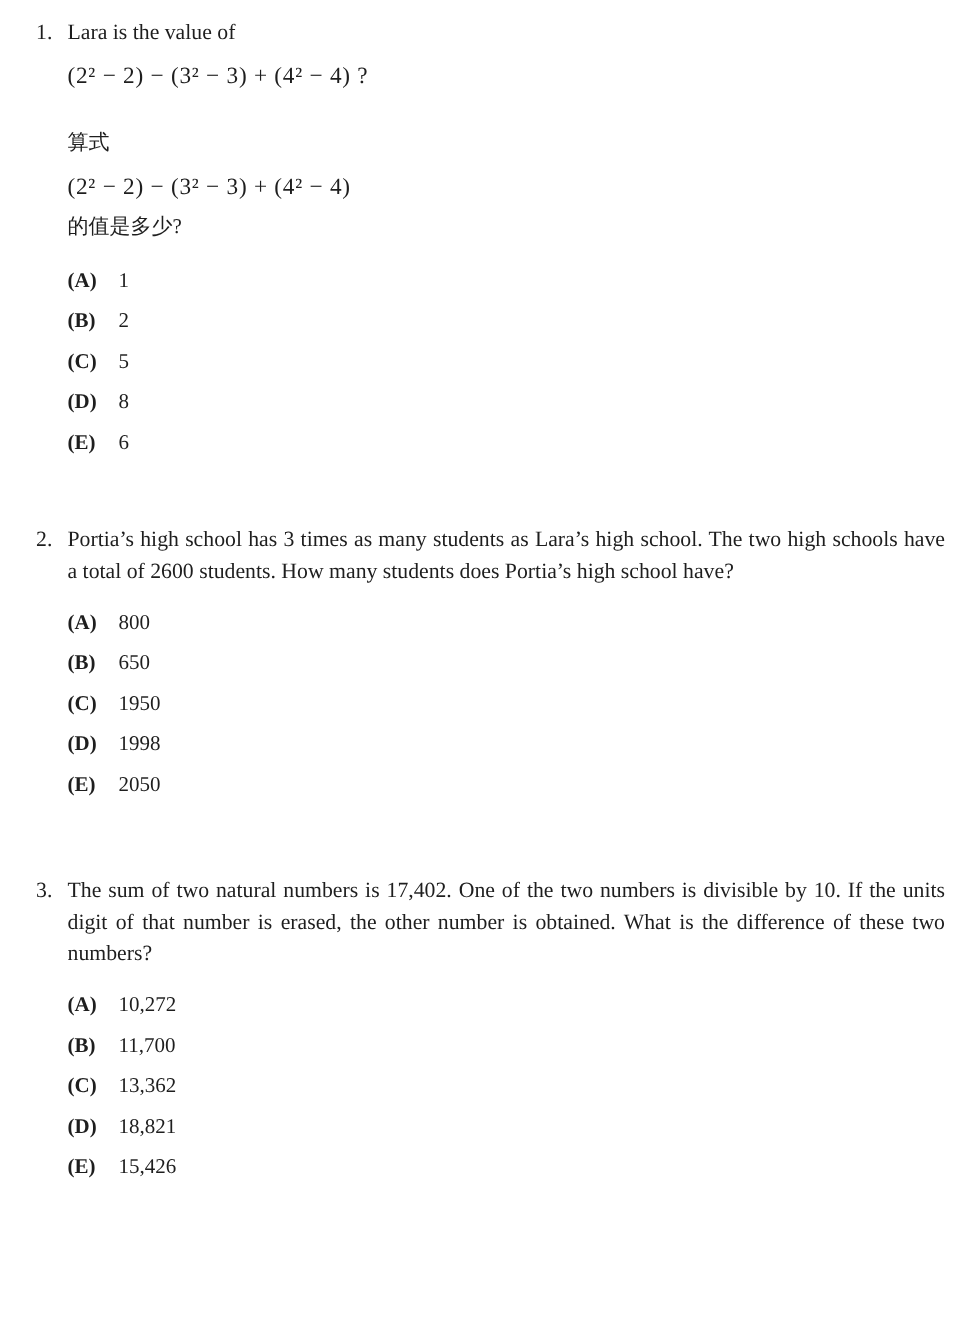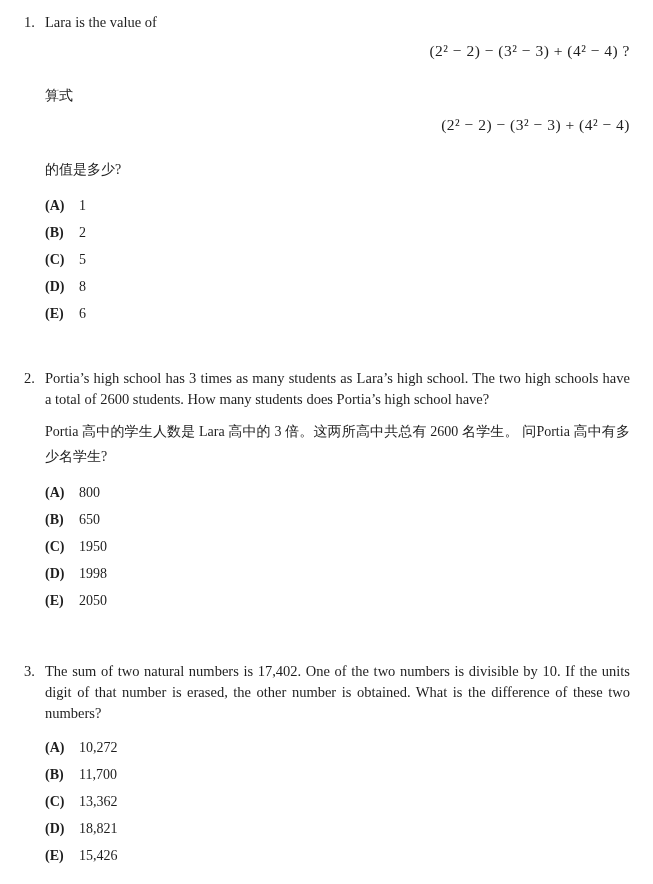--- a/index.html
+++ b/index.html
@@ -21,29 +21,29 @@
     font-size: 14.5px;
     line-height: 21px;
     text-align: justify;
   }
   .zh {
     font-size: 14px;
     line-height: 25px;
     text-align: justify;
   }
   .formula {
-    text-align: right;
+    text-align: left;
     font-size: 15.5px;
     line-height: 22px;
     letter-spacing: 0.5px;
   }
   .q1 .formula-en { margin-top: 7px; }
   .q1 .zh-intro   { margin-top: 21px; }
   .q1 .formula-zh { margin-top: 6px; }
-  .q1 .zh-q       { margin-top: 21px; }
+  .q1 .zh-q       { margin-top: 3px; }
 
   .q2 { margin-top: 46px; }
   .q3 { margin-top: 52px; }
 
   .zh-para { margin-top: 9px; }
 
   .options { list-style: none; margin: 16px 0 0 0; padding: 0; }
   .option  { display: flex; align-items: baseline; line-height: 16px; margin-bottom: 11px; font-size: 14px; }
   .opt-label { font-weight: 700; min-width: 26px; }
   .opt-value { margin-left: 8px; }
@@ -83,21 +83,20 @@
           <span class="opt-value">6</span>
         </li>
       </ul>
     </div>
   </section>
 
   <section class="question q2">
     <span class="qnum">2.</span>
     <div class="qbody">
       <p class="en">Portia’s high school has 3 times as many students as Lara’s high school. The two high schools have a total of 2600 students. How many students does Portia’s high school have?</p>
-      <p class="zh zh-para">Portia 高中的学生人数是 Lara 高中的 3 倍。这两所高中共总有 2600 名学生。 问Portia 高中有多少名学生?</p>
       <ul class="options">
         <li class="option">
           <span class="opt-label">(A)</span>
           <span class="opt-value">800</span>
         </li>
         <li class="option">
           <span class="opt-label">(B)</span>
           <span class="opt-value">650</span>
         </li>
         <li class="option">

